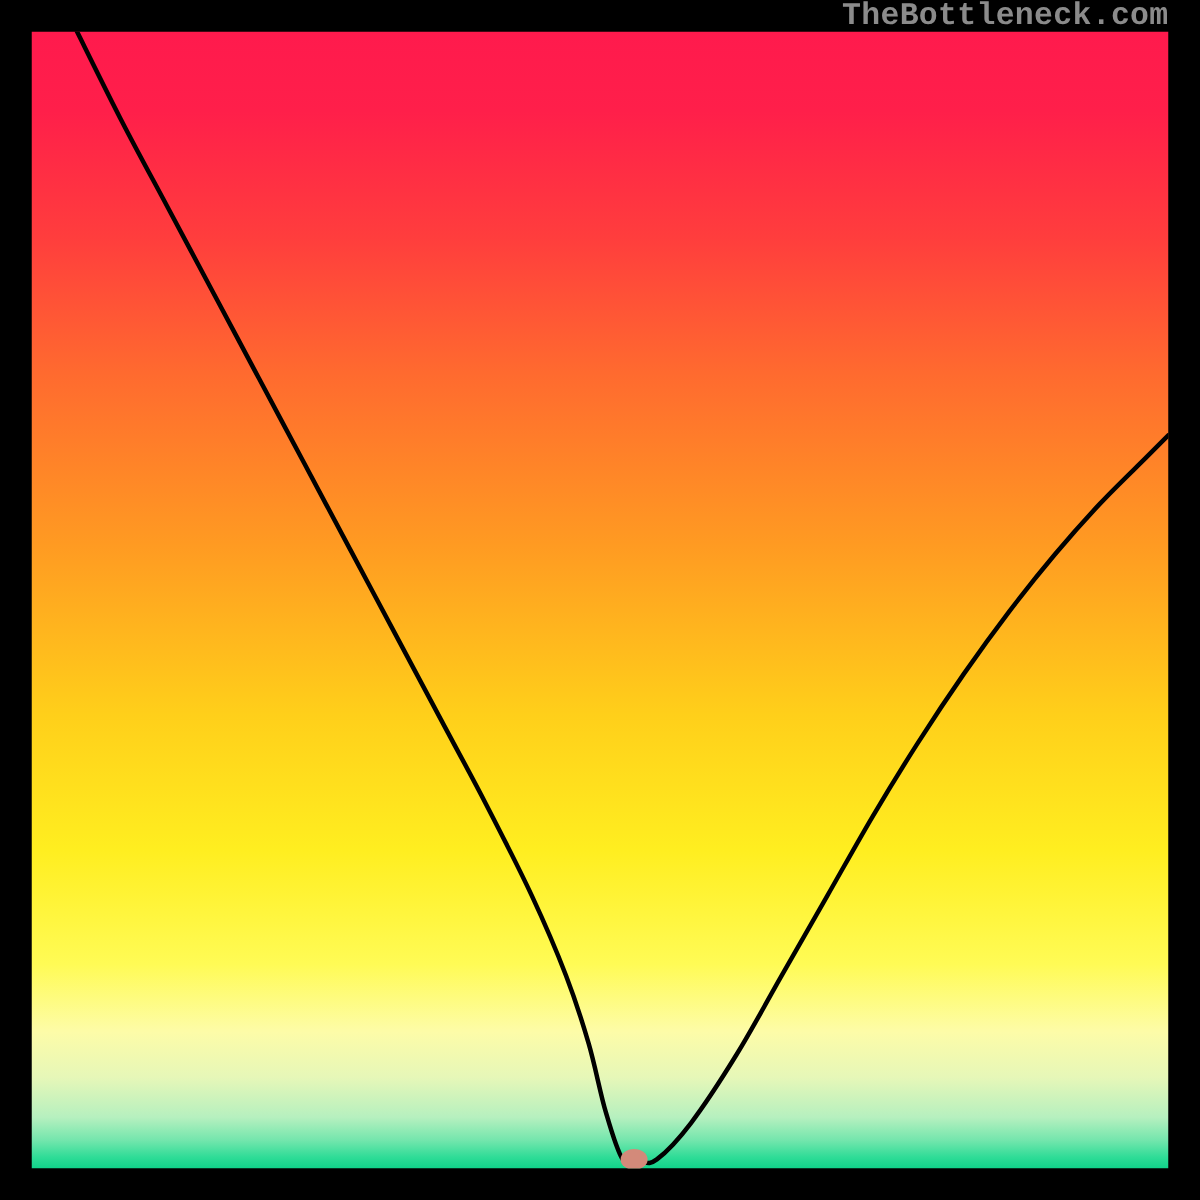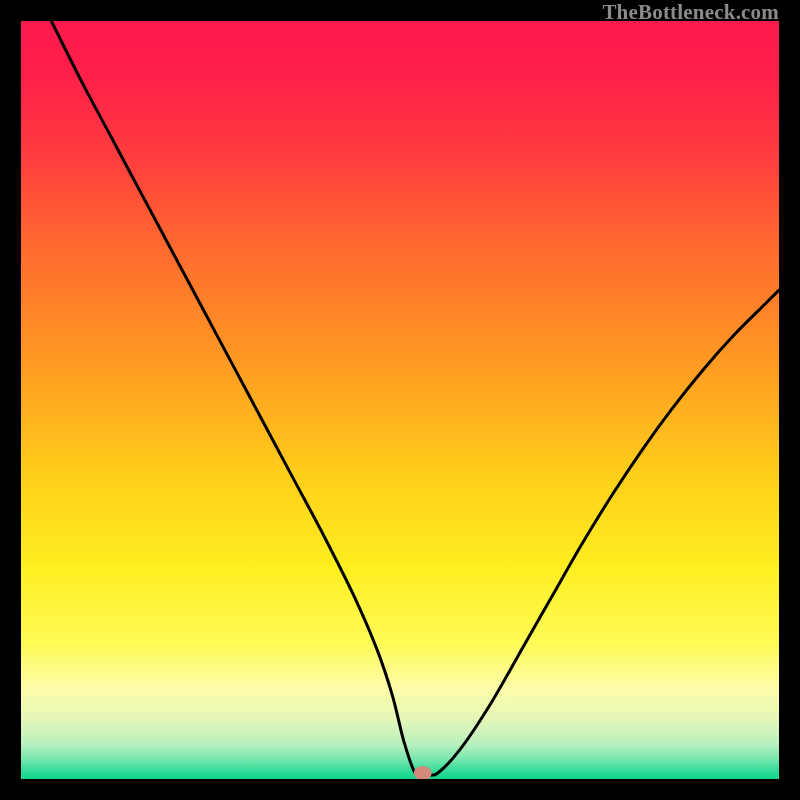--- a/index.html
+++ b/index.html
@@ -22,21 +22,21 @@
     position: absolute;
     left: 21px;
     top: 21px;
     width: 758px;
     height: 758px;
   }
   .watermark {
     position: absolute;
     top: 0px;
     right: 21px;
-    font-family: Liberation Serif, serif;
+    font-family: Liberation Mono, monospace;
     font-size: 21px;
     font-weight: 600;
     color: #8b8b8b;
     letter-spacing: 0.2px;
   }
   svg { display: block; }
 </style>
 </head>
 <body>
 

